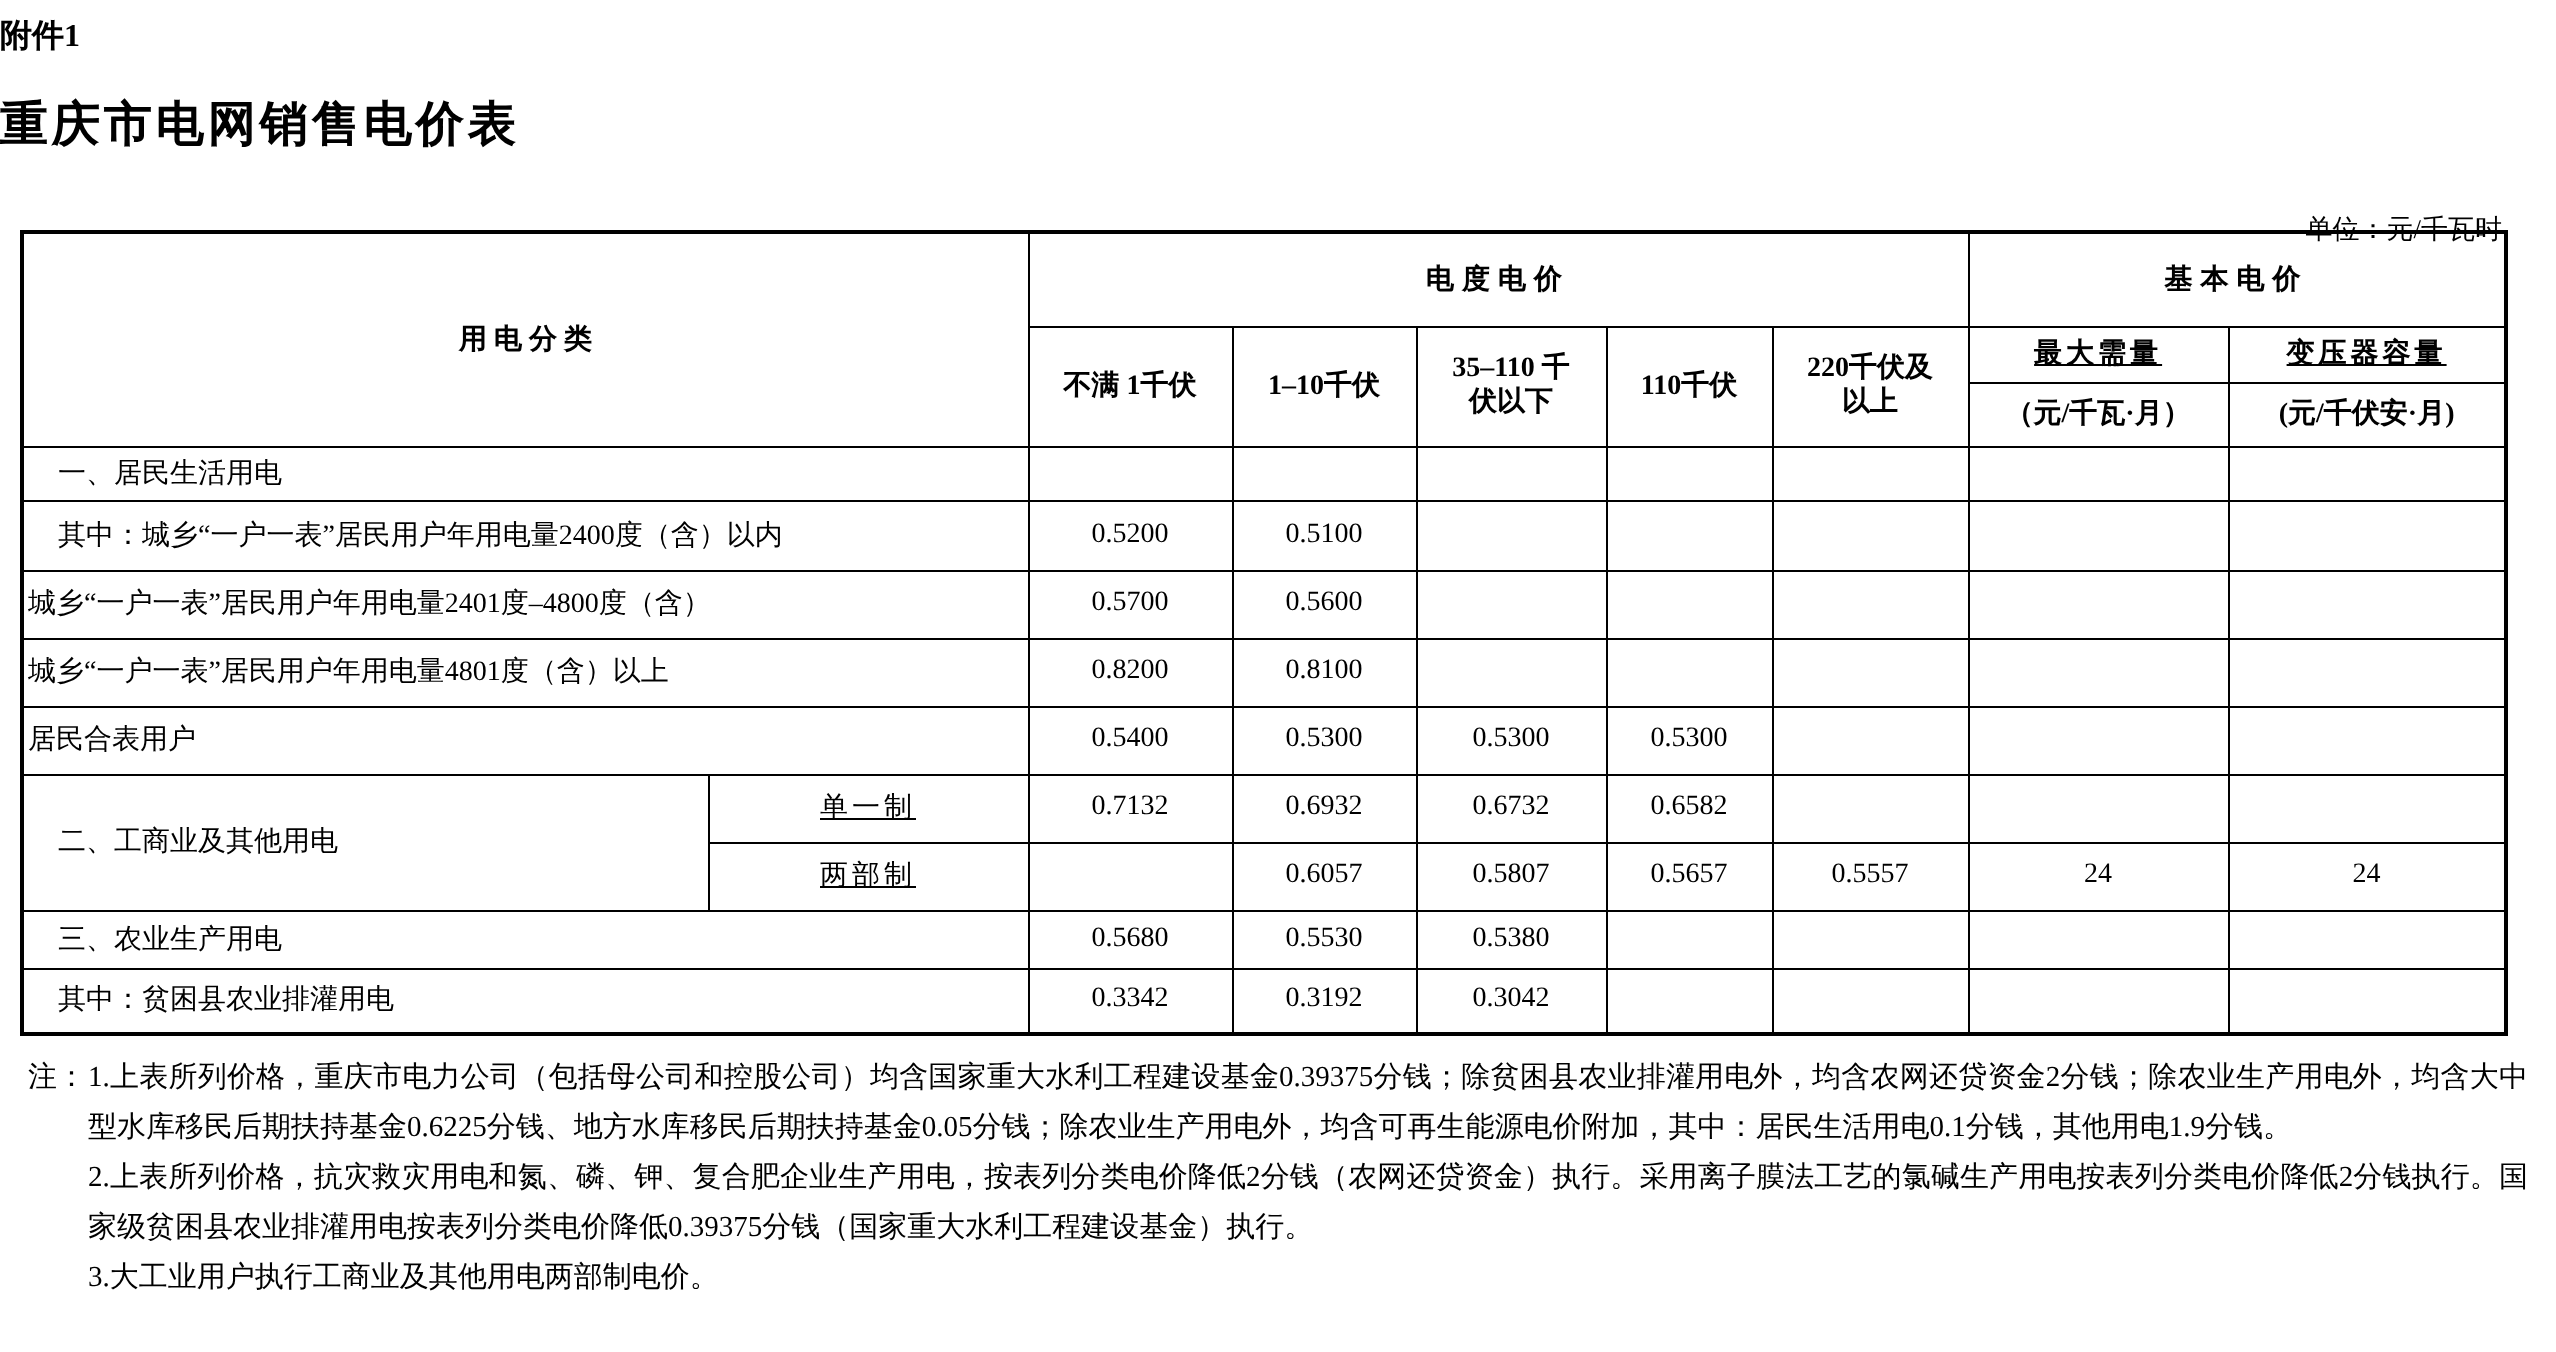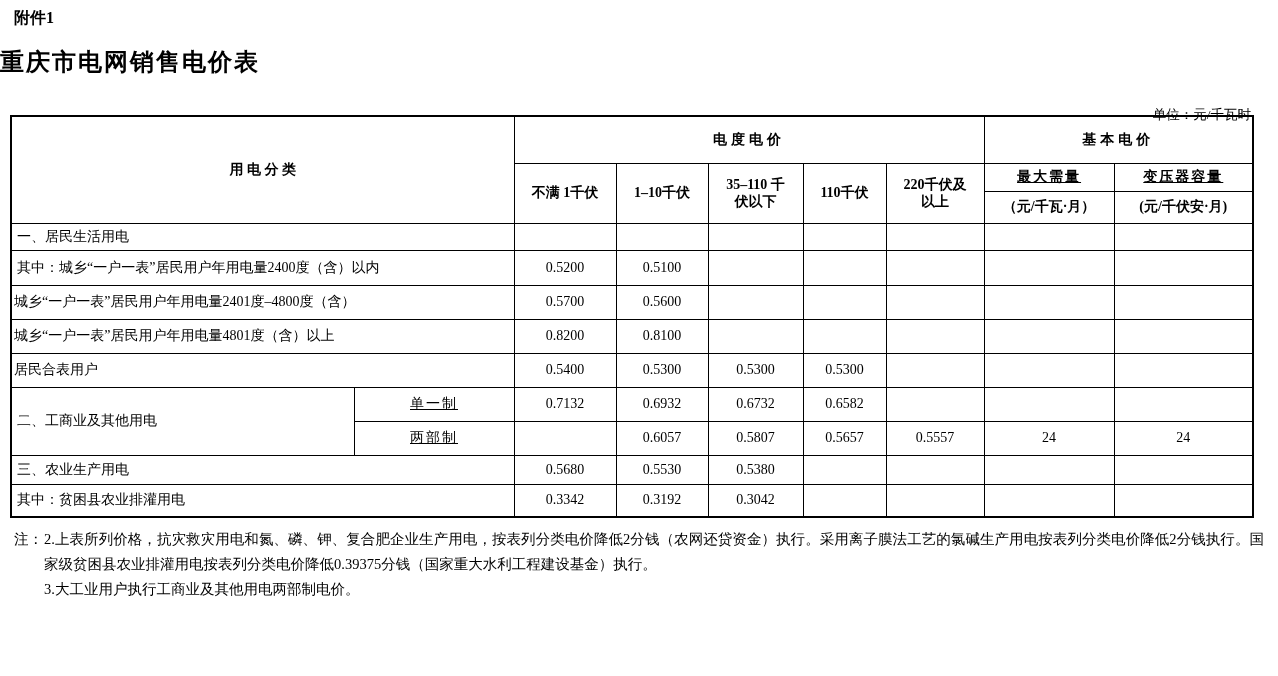--- a/index.html
+++ b/index.html
@@ -3,35 +3,35 @@
 <meta charset="utf-8">
 <style>
   html,body { margin:0; padding:0; background:#ffffff; }
   body {
     width:1278px; height:676px;
     font-family:"Liberation Serif","DejaVu Serif",serif;
     color:#000;
   }
   .page { position:relative; width:1278px; height:676px; background:#fff; overflow:hidden; }
 
-  .attachment { position:absolute; top:8px; left:14px; font-size:16px; font-weight:bold; }
+  .attachment { position:absolute; top:8px; left:0; font-size:16px; font-weight:bold; }
   .title { position:absolute; top:46px; left:0; width:100%; 
            font-size:24px; font-weight:bold; letter-spacing:2px; }
   .unit  { position:absolute; top:106px; right:27px; font-size:13.5px; }
 
   table.price { position:absolute; top:115px; left:10px; width:1242px;
                 border-collapse:collapse; table-layout:fixed;
                 border:2px solid #000; }
   td { border:1px solid #000; text-align:center; vertical-align:middle;
        font-size:14px; padding:0 2px; overflow:hidden; }
   .hd   { font-weight:bold; }
   .sp4  { letter-spacing:4px; }
   .sp2  { letter-spacing:2px;text-decoration:underline; }
   .pre  { white-space:pre-line; line-height:1.25; }
-  .lbl  { text-align:left; padding-left:5px; }
+  .lbl  { text-align:left; padding-left:17px; }
   .lbl2 { text-align:left; }
   .hA{height:47px} .hB{height:28px} .hC{height:32px}
   .r27{height:27px} .r35{height:35px} .r34{height:34px} .r29{height:29px} .r33{height:33px}
 
   .notes { position:absolute; top:527px; left:14px; width:1250px;
            font-size:14.5px; line-height:25px; text-align:justify; }
   .notes-label { position:absolute; left:0; top:0; }
   .note-item { margin:0; padding-left:30px; }
 </style>
 </head>
@@ -175,17 +175,18 @@
       <td></td>
       <td></td>
       <td></td>
       <td></td>
     </tr>
   </tbody>
     </table>
 
   <div class="notes">
     <span class="notes-label">注：</span>
+    <p class="note-item">1.上表所列价格，重庆市电力公司（包括母公司和控股公司）均含国家重大水利工程建设基金0.39375分钱；除贫困县农业排灌用电外，均含农网还贷资金2分钱；除农业生产用电外，均含大中型水库移民后期扶持基金0.6225分钱、地方水库移民后期扶持基金0.05分钱；除农业生产用电外，均含可再生能源电价附加，其中：居民生活用电0.1分钱，其他用电1.9分钱。</p>
     <p class="note-item">2.上表所列价格，抗灾救灾用电和氮、磷、钾、复合肥企业生产用电，按表列分类电价降低2分钱（农网还贷资金）执行。采用离子膜法工艺的氯碱生产用电按表列分类电价降低2分钱执行。国家级贫困县农业排灌用电按表列分类电价降低0.39375分钱（国家重大水利工程建设基金）执行。</p>
     <p class="note-item">3.大工业用户执行工商业及其他用电两部制电价。</p>
   </div>
 
 </div>
 
 </body></html>

